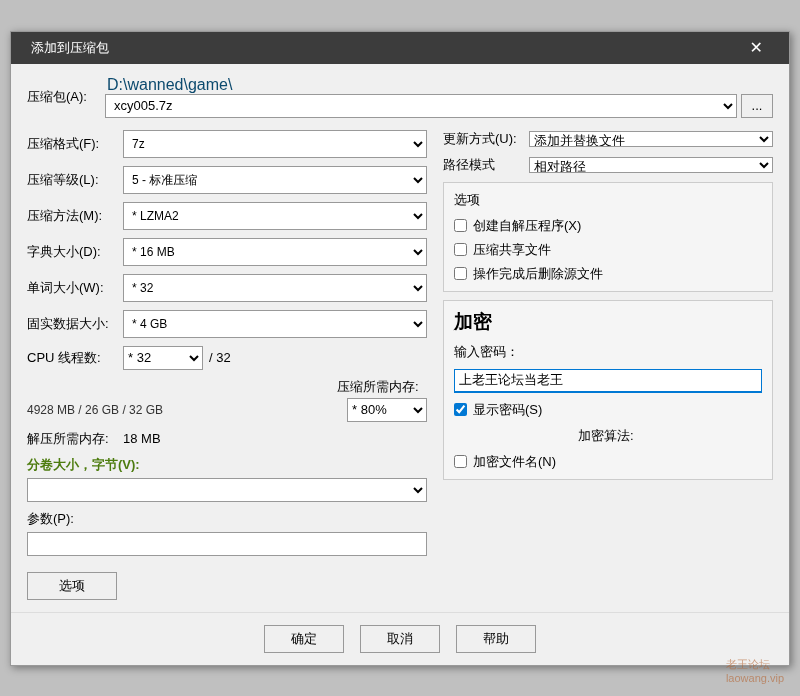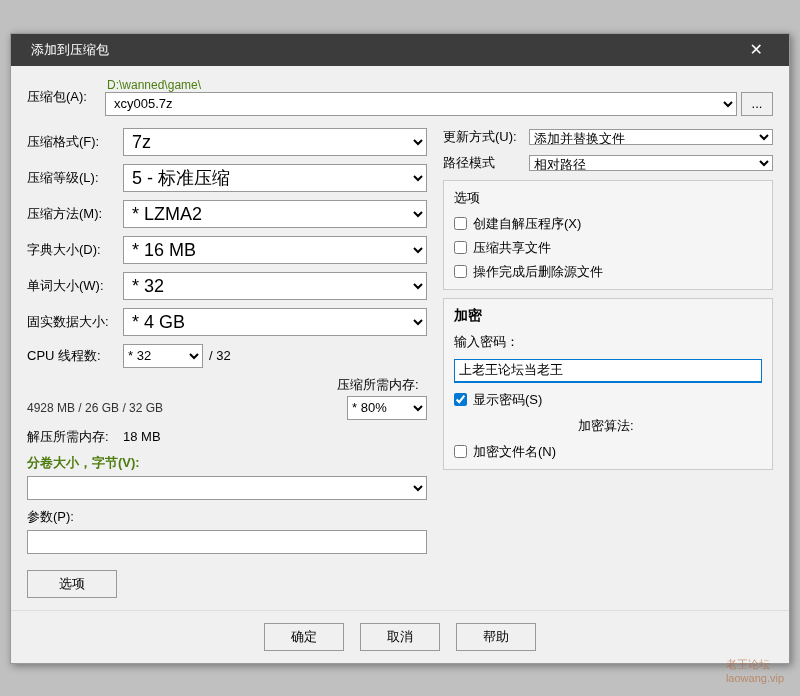--- a/index.html
+++ b/index.html
@@ -53,22 +53,22 @@
     .archive-label {
       min-width: 70px;
       color: #000;
     }
     .archive-input-wrap {
       display: flex;
       flex-direction: column;
       flex: 1;
     }
     .archive-path {
-      font-size: 12px;
-      color: #4d7c0f;
+      font-size: 16px;
+      color: #0c4a6e;
       padding-left: 2px;
     }
     .archive-select-wrap {
       display: flex;
       align-items: center;
       gap: 4px;
     }
     .archive-select-wrap select {
       flex: 1;
       height: 24px;
@@ -110,21 +110,21 @@
     .form-label {
       min-width: 90px;
       color: #000;
       font-size: 13px;
     }
     .form-select {
       flex: 1;
       height: 28px;
       border: 1px solid #999;
       background: #fff;
-      font-size: 18px;
+      font-size: 12px;
       padding: 0 4px;
       appearance: auto;
     }
     .cpu-row {
       display: flex;
       align-items: center;
       gap: 6px;
     }
     .cpu-label { min-width: 90px; }
     .cpu-select {
@@ -249,21 +249,21 @@
     }
     .encrypt-group {
       border: 1px solid #ccc;
       padding: 8px 10px;
       display: flex;
       flex-direction: column;
       gap: 8px;
       background: #f5f5f5;
     }
     .encrypt-title {
-      font-size: 14px;
+      font-size: 19px;
       font-weight: bold;
       color: #000;
     }
     .encrypt-label { font-size: 13px; color: #000; }
     .encrypt-input {
       height: 24px;
       border: 1px solid #0078d4;
       border-bottom: 2px solid #0078d4;
       background: #fff;
       font-size: 13px;

